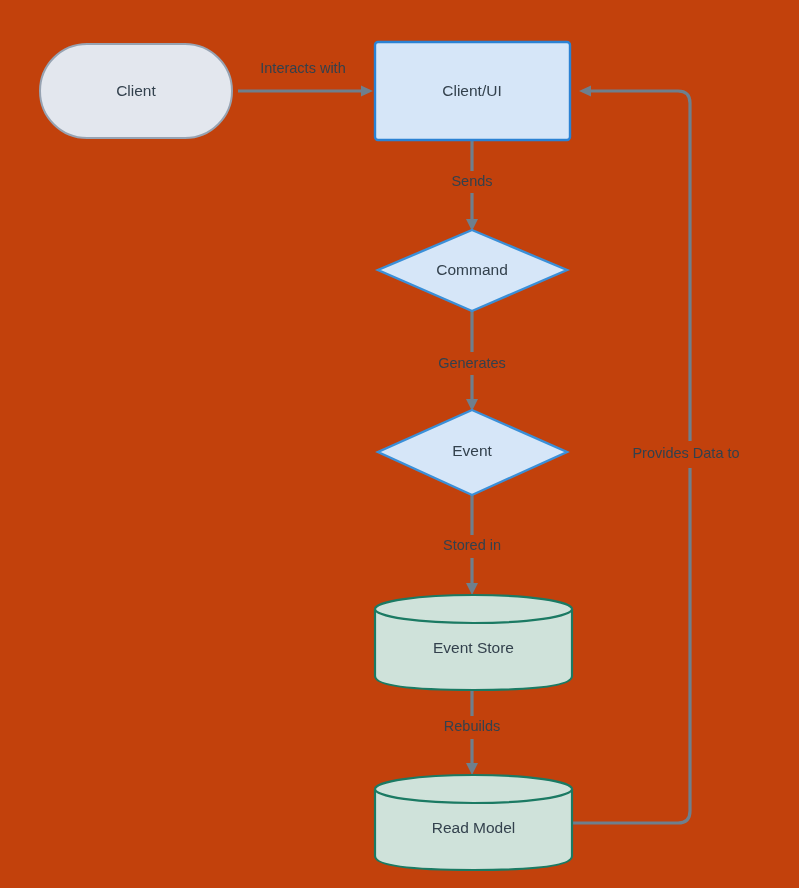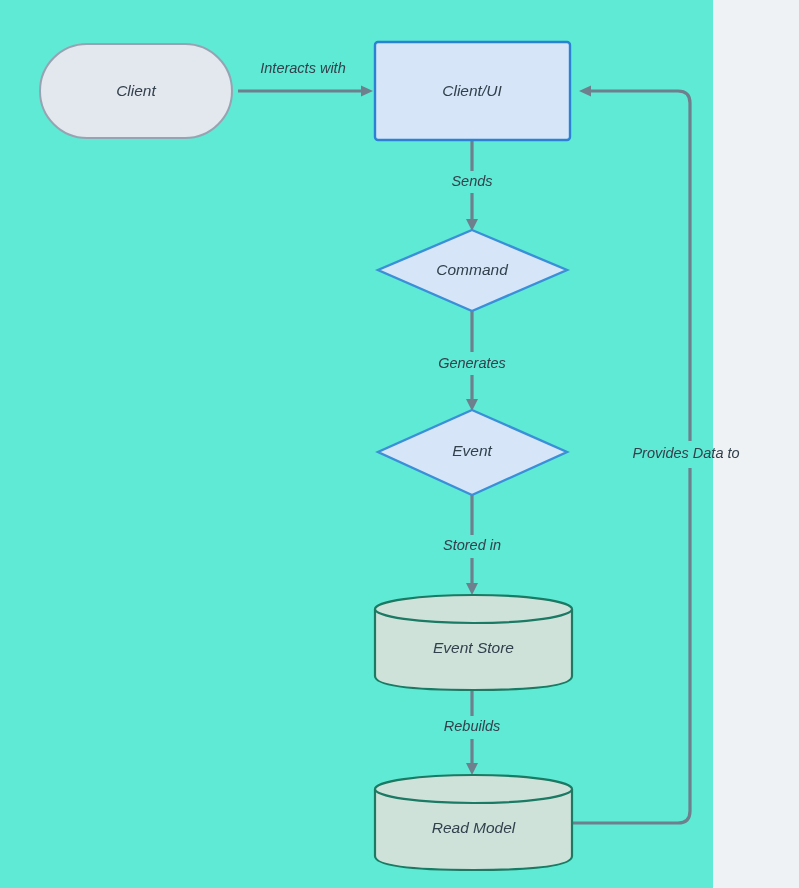--- a/index.html
+++ b/index.html
@@ -8,24 +8,23 @@
     background: #eff2f5;
   }
   body {
     width: 799px;
     height: 888px;
     font-family: "Liberation Sans", sans-serif;
     overflow: hidden;
   }
   #diagram-root {
     position: relative;
-    width: 713px;
+    width: 799px;
     height: 888px;
-    background: #5eead4;
-    font-style: italic;
+    background: #c2410c;
   }
   svg.diagram-canvas {
     position: absolute;
     top: 0;
     left: 0;
     width: 799px;
     height: 888px;
     display: block;
   }
   .node-label {

